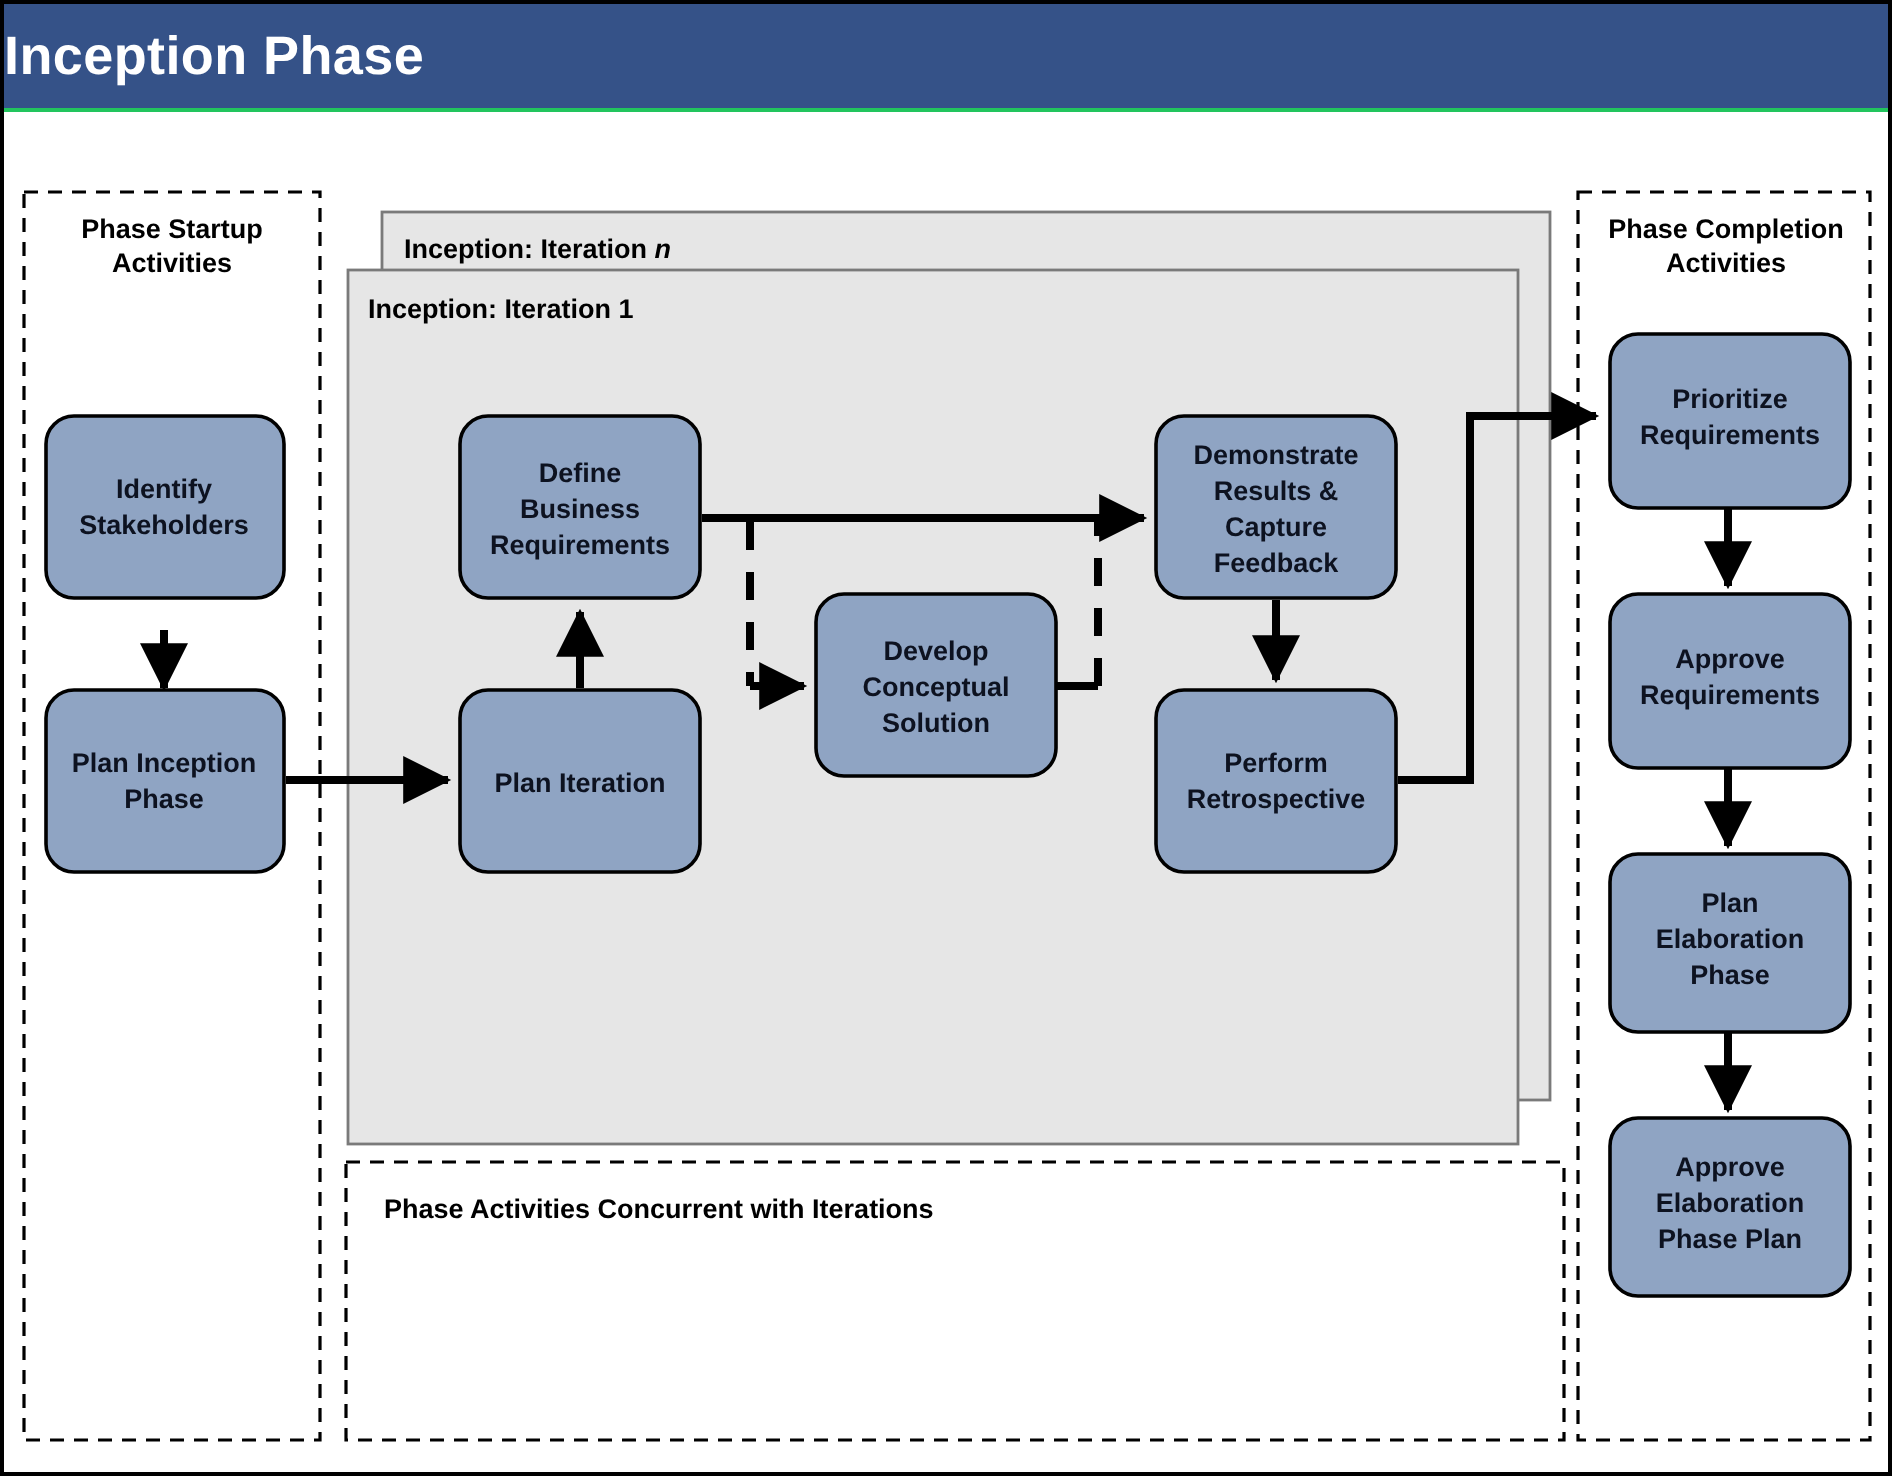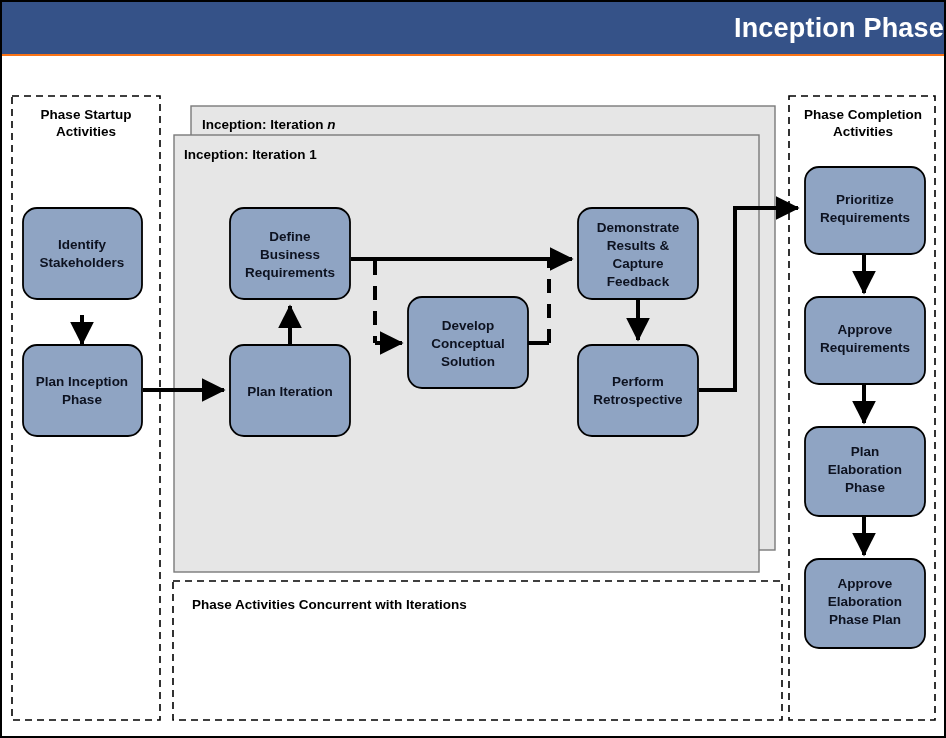--- a/index.html
+++ b/index.html
@@ -19,25 +19,25 @@
     border: 2px solid #000000;
     overflow: hidden;
   }
   .title-bar {
     position: absolute;
     left: 0px;
     top: 0px;
     width: 942px;
     height: 54px;
     background: #355288;
-    border-bottom: 2px solid #f97316;
+    border-bottom: 2px solid #22c55e;
     box-sizing: border-box;
     display: flex;
     align-items: center;
-    justify-content: flex-end;
+    justify-content: flex-start;
   }
   .title-text {
     color: #ffffff;
     font-size: 27px;
     font-weight: bold;
     letter-spacing: 0.2px;
     font-family: "Liberation Sans", sans-serif;
   }
   .canvas {
     position: absolute;

